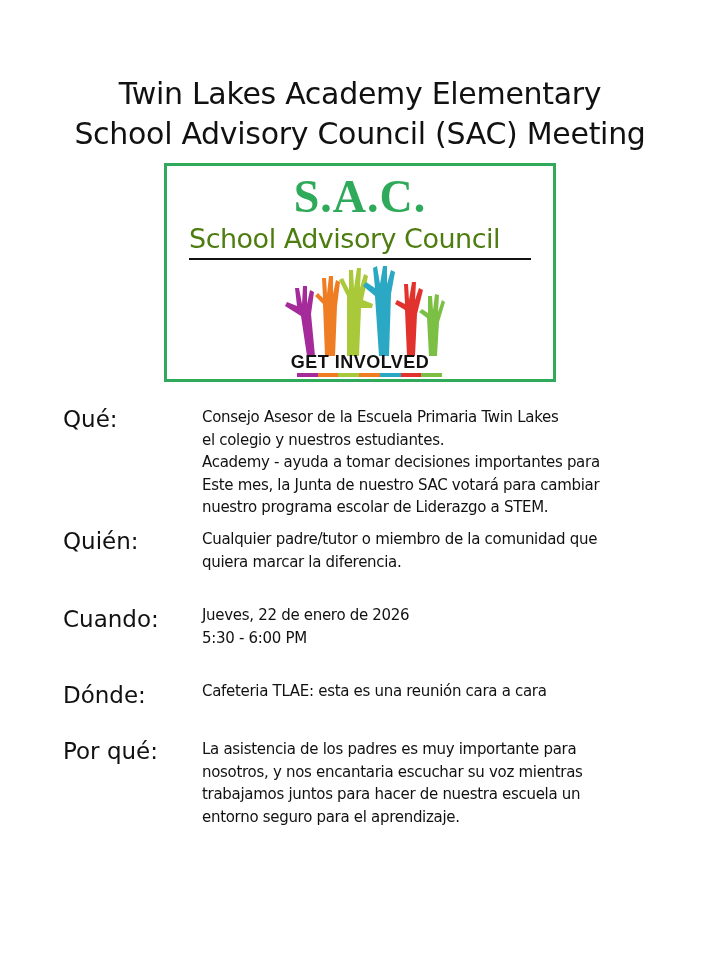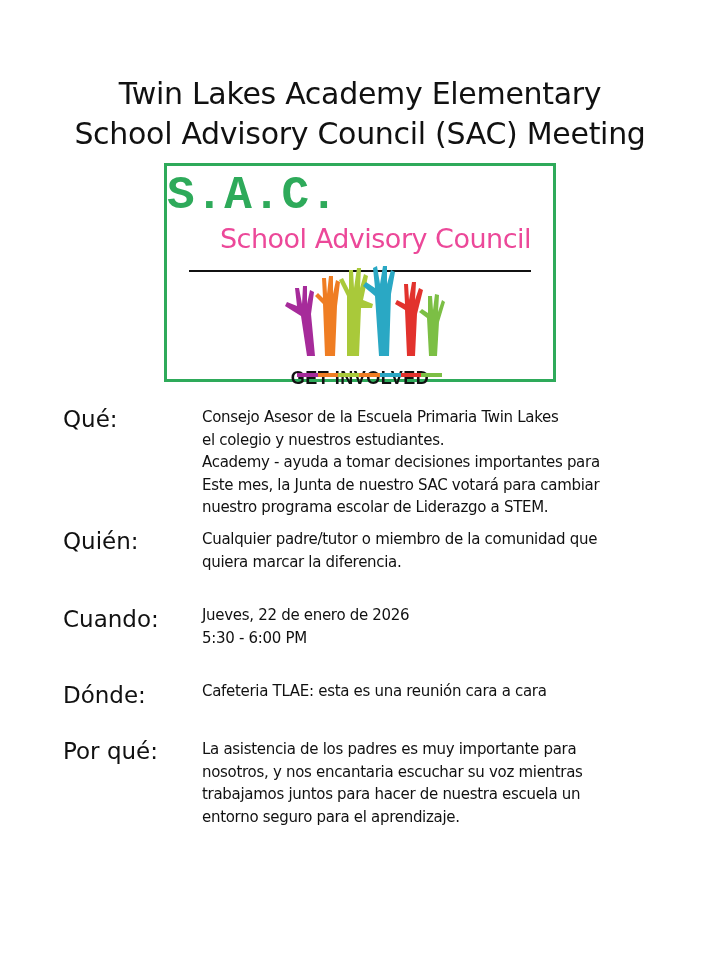--- a/index.html
+++ b/index.html
@@ -2,28 +2,28 @@
 <html><head>
 <meta charset="utf-8">
 <style>
   html, body { margin: 0; padding: 0; background: #ffffff; }
   body { width: 720px; height: 960px; position: relative; overflow: hidden;
          font-family: "DejaVu Sans", sans-serif; color: #111; }
   .title { position: absolute; top: 74px; left: 0; width: 720px; text-align: center;
            font-size: 30px; line-height: 40px; font-weight: normal; letter-spacing: -0.3px; color: #111; }
   .logo { position: absolute; left: 164px; top: 163px; width: 386px; height: 213px;
           border: 3px solid #2eaa5a; background: #fff; }
-  .logo .sac { position: absolute; top: 4px; left: 0; width: 100%; 
-               font-family: Liberation Mono, monospace; font-weight: bold; font-size: 46px;
+  .logo .sac { position: absolute; top: 4px; left: 0; width: 100%; text-align: center;
+               font-family: Liberation Serif, serif; font-weight: bold; font-size: 46px;
                color: #2eaa5a; letter-spacing: 1px; }
-  .logo .sub { position: absolute; top: 57px; left: 22px; width: 342px; text-align: right;
-               font-family: "DejaVu Sans", sans-serif; font-size: 27px; color: #ec4899;
-               border-bottom: 2px solid #111; padding-bottom: 16px; letter-spacing: -0.5px; }
+  .logo .sub { position: absolute; top: 57px; left: 22px; width: 342px; text-align: left;
+               font-family: "DejaVu Sans", sans-serif; font-size: 27px; color: #4d7c0f;
+               border-bottom: 2px solid #111; padding-bottom: 4px; letter-spacing: -0.5px; }
   .logo .hands { position: absolute; top: 100px; left: 110px; width: 170px; height: 90px; }
-  .logo .get { position: absolute; top: 202px; left: 0; width: 100%; text-align: center;
+  .logo .get { position: absolute; top: 186px; left: 0; width: 100%; text-align: center;
                font-family: "Liberation Sans", sans-serif; font-weight: 900; font-size: 18px;
                letter-spacing: 0.5px; color: #111; }
   .logo .stripe { position: absolute; top: 207px; left: 130px; width: 145px; height: 4px; display: flex; }
   .logo .stripe span { flex: 1; }
   .row { position: absolute; left: 63px; width: 600px; }
   .label { position: absolute; left: 0; top: 0; font-size: 23px; color: #111; }
   .value { position: absolute; left: 139px; top: 0; width: 460px; font-size: 15px;
            line-height: 22.5px; color: #111; letter-spacing: -0.3px; }
   .value div { white-space: nowrap; }
 </style>

